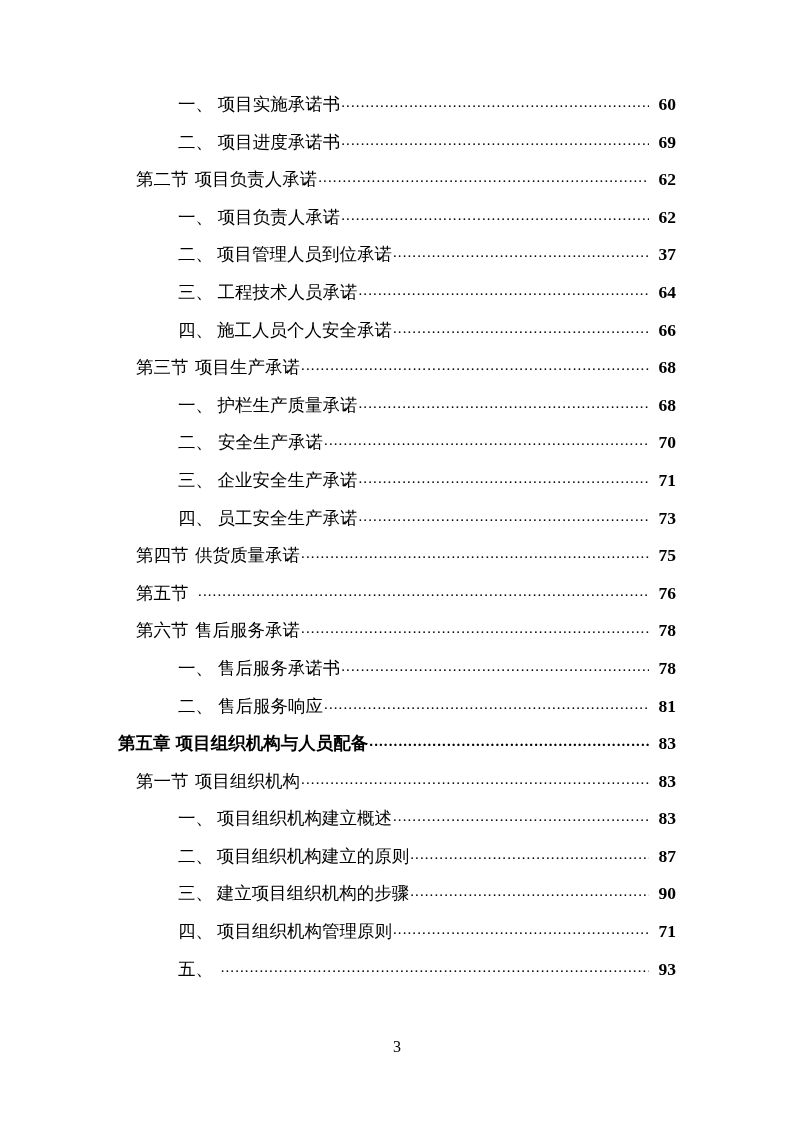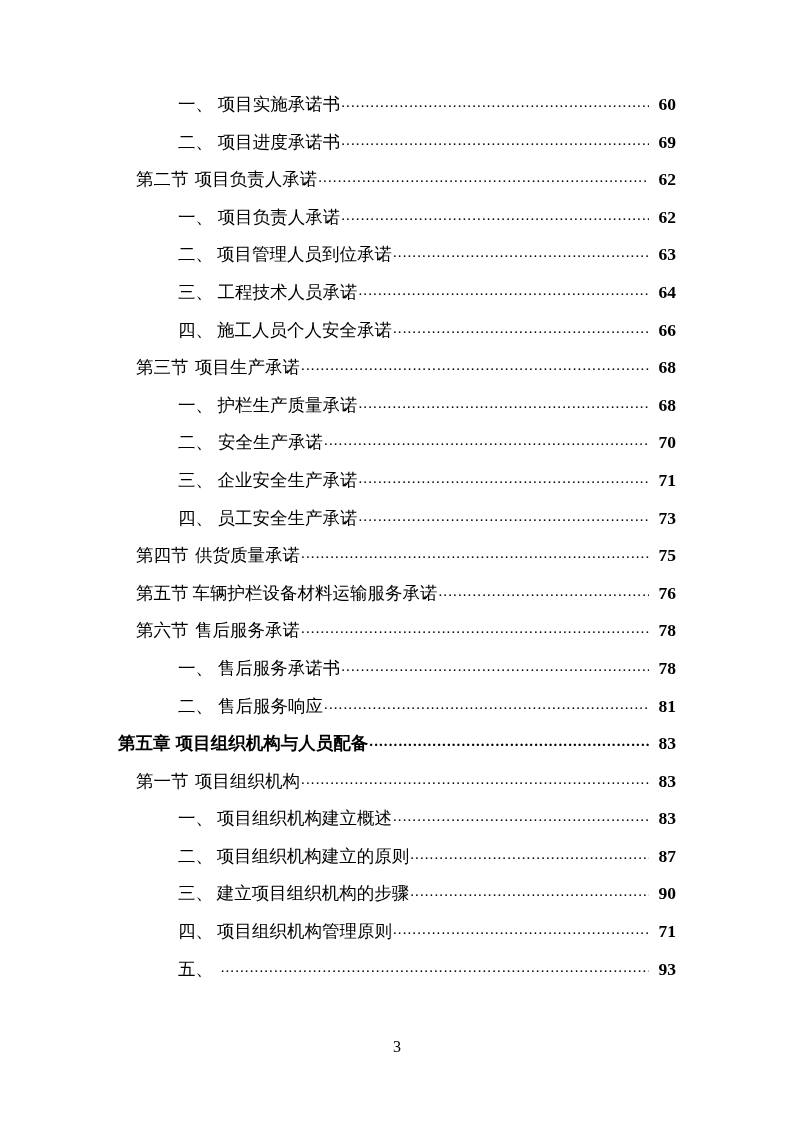--- a/index.html
+++ b/index.html
@@ -108,21 +108,21 @@
         <span class="gap-sp"></span>
         <span class="label">项目负责人承诺</span>
         <span class="leader">........................................................................................................................</span>
         <span class="pageno">62</span>
       </div>
       <div class="toc-row lvl-item">
         <span class="label">二、</span>
         <span class="gap-sp"></span>
         <span class="label">项目管理人员到位承诺</span>
         <span class="leader">........................................................................................................................</span>
-        <span class="pageno">63</span>
+        <span class="pageno">37</span>
       </div>
       <div class="toc-row lvl-item">
         <span class="label">三、</span>
         <span class="gap-sp"></span>
         <span class="label">工程技术人员承诺</span>
         <span class="leader">........................................................................................................................</span>
         <span class="pageno">64</span>
       </div>
       <div class="toc-row lvl-item">
         <span class="label">四、</span>
@@ -169,21 +169,20 @@
       <div class="toc-row lvl-section">
         <span class="label">第四节</span>
         <span class="gap-sp-wide"></span>
         <span class="label">供货质量承诺</span>
         <span class="leader">........................................................................................................................</span>
         <span class="pageno">75</span>
       </div>
       <div class="toc-row lvl-section">
         <span class="label">第五节</span>
         <span class="gap-sp-wide"></span>
-        <span class="label">车辆护栏设备材料运输服务承诺</span>
         <span class="leader">........................................................................................................................</span>
         <span class="pageno">76</span>
       </div>
       <div class="toc-row lvl-section">
         <span class="label">第六节</span>
         <span class="gap-sp-wide"></span>
         <span class="label">售后服务承诺</span>
         <span class="leader">........................................................................................................................</span>
         <span class="pageno">78</span>
       </div>

